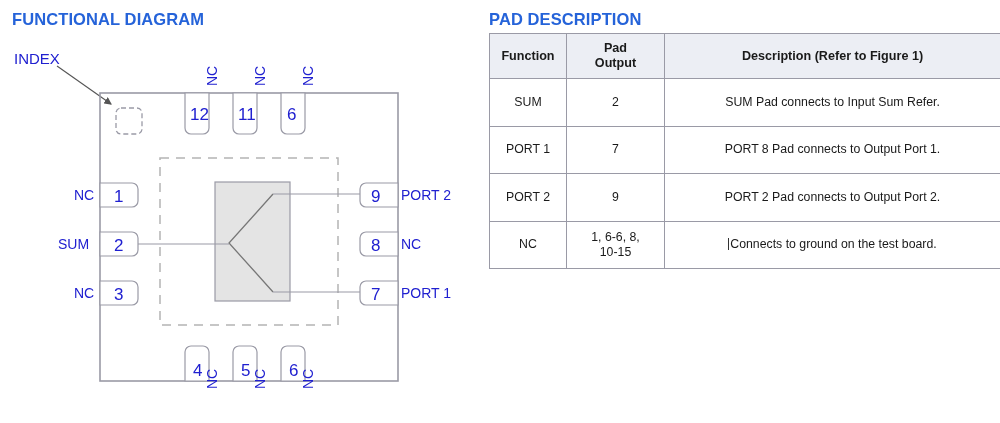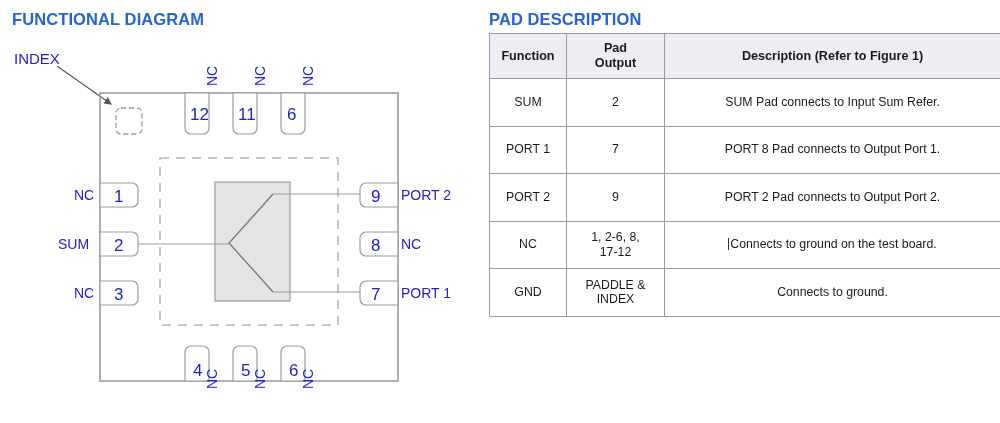--- a/index.html
+++ b/index.html
@@ -208,27 +208,19 @@
       <td>PORT 8 Pad connects to Output Port 1.</td>
     </tr>
     <tr>
       <td>PORT 2</td>
       <td>9</td>
       <td>PORT 2 Pad connects to Output Port 2.</td>
     </tr>
     <tr>
       <td>NC</td>
       <td>
-        <span>1, 2-6, 8,</span><br>
-        <span>17-12</span>
+        <span>1, 6-6, 8,</span><br>
+        <span>10-15</span>
       </td>
       <td><span class="cursor-mark"></span><span>Connects to ground on the test board.</span></td>
     </tr>
-    <tr>
-      <td>GND</td>
-      <td>
-        <span>PADDLE &amp;</span><br>
-        <span>INDEX</span>
-      </td>
-      <td>Connects to ground.</td>
-    </tr>
   </tbody>
 </table>
 
 </body></html>

